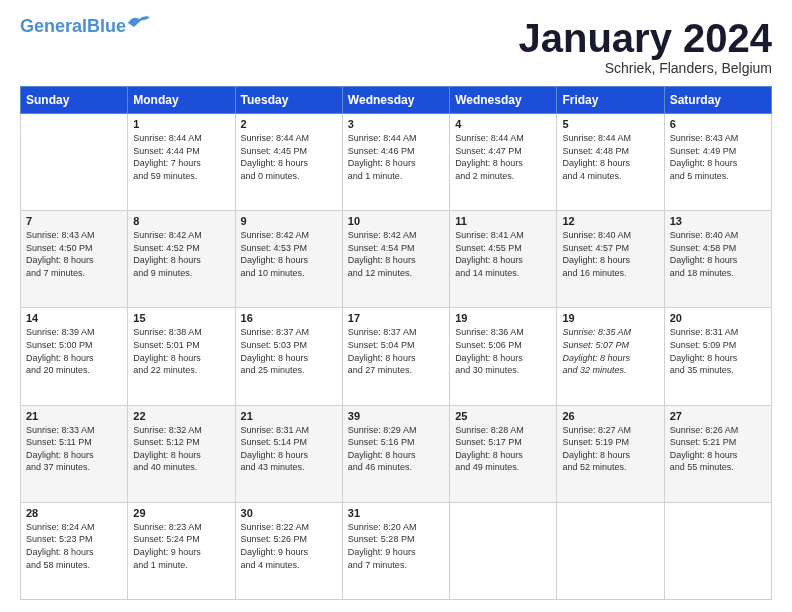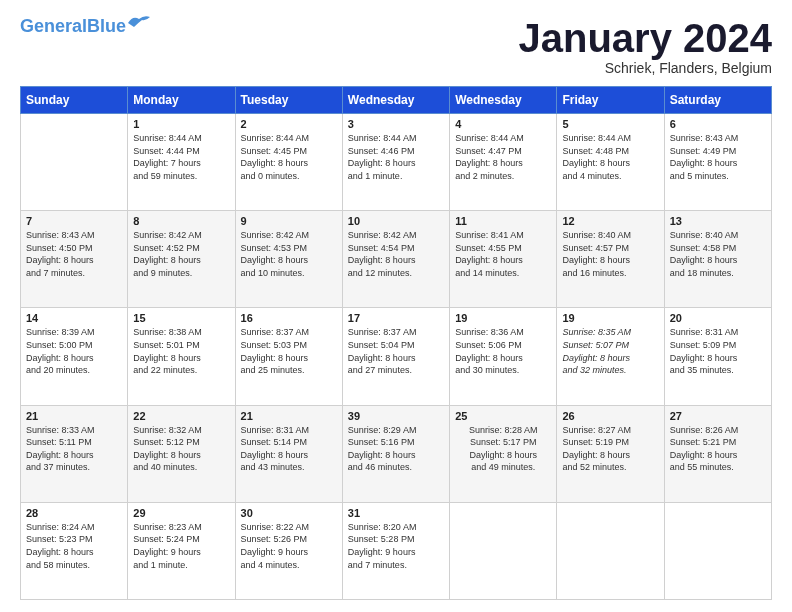--- a/index.html
+++ b/index.html
@@ -296,21 +296,21 @@
           </td>
           <td>
             <div class="day-number">39</div>
             <div class="day-info" style="white-space: pre-line;">Sunrise: 8:29 AM
 Sunset: 5:16 PM
 Daylight: 8 hours
 and 46 minutes.</div>
           </td>
           <td>
             <div class="day-number">25</div>
-            <div class="day-info" style="white-space: pre-line; text-align: center;">Sunrise: 8:28 AM
+            <div class="day-info" style="white-space: pre-line;">Sunrise: 8:28 AM
 Sunset: 5:17 PM
 Daylight: 8 hours
 and 49 minutes.</div>
           </td>
           <td>
             <div class="day-number">26</div>
             <div class="day-info" style="white-space: pre-line;">Sunrise: 8:27 AM
 Sunset: 5:19 PM
 Daylight: 8 hours
 and 52 minutes.</div>

